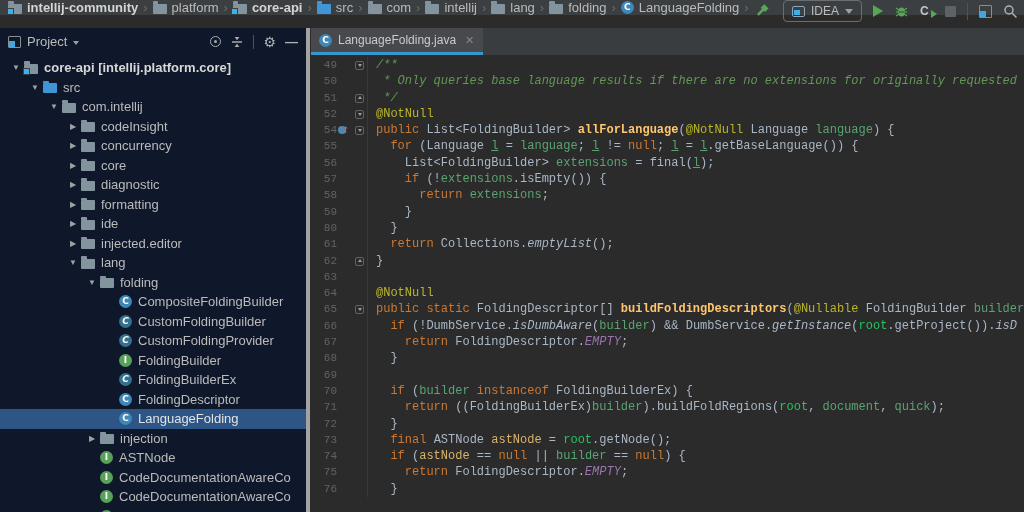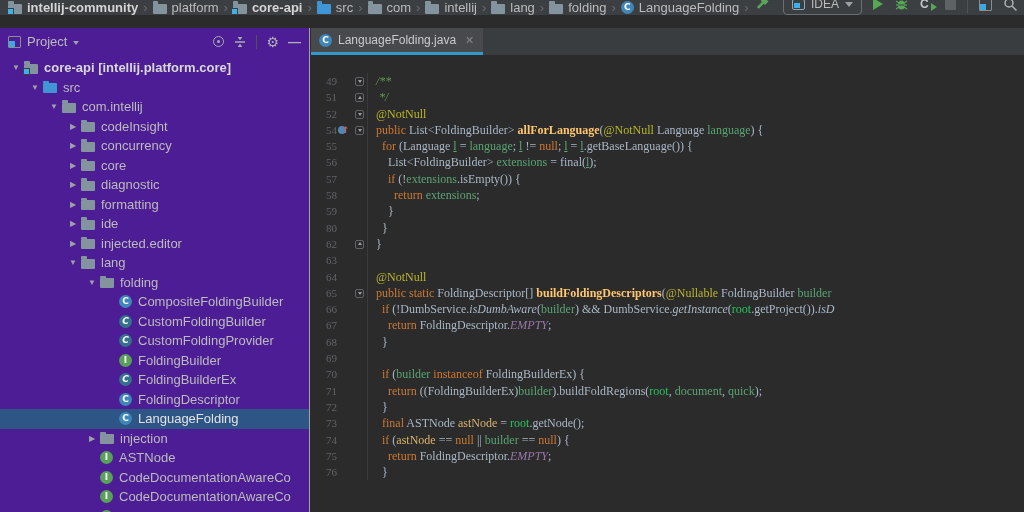--- a/index.html
+++ b/index.html
@@ -2,21 +2,21 @@
 <html><head>
 <meta charset="utf-8">
 <style>
   * { margin:0; padding:0; box-sizing:border-box; }
   html,body { width:1024px; height:512px; overflow:hidden; background:#2B2B2B;
               font-family:"Liberation Sans","DejaVu Sans",sans-serif; }
 
   
   .topbar { position:absolute; left:0; top:0; width:1024px; height:16px;
             background:#3C3F41; border-bottom:1px solid #292B2C;
-            display:flex; align-items:flex-end; padding:0 6px 0 8px; }
+            display:flex; align-items:flex-start; padding:0 6px 0 8px; }
   .crumbs { display:flex; align-items:center; min-width:0; overflow:hidden; }
   .crumb { display:flex; align-items:center; gap:5px; color:#BBBBBB; font-size:13px;
            white-space:nowrap; cursor:default; }
   .crumb.bold { font-weight:700; color:#D5D5D5; }
   .crumb-sep { color:#696D70; font-size:13px; margin:0 5px; }
   .tb-right { margin-left:auto; display:flex; align-items:center; gap:11px; flex:none; }
 
   
   .fic { position:relative; width:14px; height:10px; background:#84949E; border-radius:1px;
          flex:none; margin-top:2px; }
@@ -46,21 +46,21 @@
   .tb-sep { width:1px; height:17px; background:#515355; }
   .cov { position:relative; color:#C3C6C8; font-size:12px; font-weight:700; width:14px; }
   .cov::after { content:""; position:absolute; right:-3px; bottom:0; width:0; height:0;
                 border-top:4px solid transparent; border-bottom:4px solid transparent;
                 border-left:6px solid #57A757; }
   .tw-ic { position:relative; width:13px; height:13px; border:1px solid #8A8E90; border-radius:1px; }
   .tw-ic::after { content:""; position:absolute; left:0; bottom:0; width:6px; height:6px; background:#3EA7E0; }
 
   
   .project { position:absolute; left:0; top:28px; width:310px; height:484px;
-             background:#4c1d95; border-right:1px solid #a3a3a3; overflow:hidden; }
+             background:#0f172a; border-right:4px solid #a3a3a3; overflow:hidden; }
   .pj-head { height:27px; display:flex; align-items:center; padding:0 8px; gap:6px; }
   .pj-title { color:#BBBBBB; font-size:13px; }
   .pj-caret { width:0; height:0; border-left:3.5px solid transparent; border-right:3.5px solid transparent;
               border-top:4px solid #9DA0A3; margin-top:2px; }
   .pj-icons { margin-left:auto; display:flex; align-items:center; gap:9px; }
   .loc-ic { position:relative; width:11px; height:11px; border:1.5px solid #A9ABAD; border-radius:50%; }
   .loc-ic::after { content:""; position:absolute; left:2.5px; top:2.5px; width:3px; height:3px;
                    background:#A9ABAD; border-radius:50%; }
   .gear-ic { color:#AFB1B3; font-size:14px; line-height:14px; font-family:"DejaVu Sans",sans-serif; }
   .min-ic { color:#AFB1B3; font-size:13px; font-weight:700; }
@@ -72,22 +72,22 @@
   .arrow { width:16px; flex:none; text-align:center; font-size:8px; color:#9FA2A5; }
   .tico { margin-right:6px; flex:none; display:flex; }
 
   
   .editor { position:absolute; left:311px; top:28px; right:0; bottom:0; background:#2B2B2B; }
   .tabbar { height:27px; background:#3A3D3F; display:flex; align-items:flex-end; }
   .tab { display:flex; align-items:center; gap:6px; height:27px; padding:0 9px 0 8px;
          background:#47494C; border-bottom:3px solid #3598CC; color:#C8CBCE; font-size:12px; }
   .tab-close { color:#85898C; font-size:11px; margin-left:3px; }
   .code-area { position:absolute; top:27px; left:0; right:0; bottom:0; overflow:hidden;
-               font-family:Liberation Serif, serif; font-size:12px;
-               padding-top:18px; }
+               font-family:Liberation Mono, monospace; font-size:12px;
+               padding-top:2px; }
   .cl { display:flex; height:16.3px; line-height:16.3px; }
   .ln { width:26px; flex:none; text-align:right; color:#606366; font-size:11px; }
   .gco { width:14px; flex:none; position:relative; }
   .gfo { width:17px; flex:none; position:relative; border-right:1px solid #3A3A3A; }
   .ct  { flex:none; padding-left:8px; white-space:pre; color:#A9B7C6; }
   .fm { position:absolute; left:4px; top:4px; width:9px; height:9px; border:1px solid #606468;
         border-radius:2px; background:#2B2B2B; }
   .fm::after { content:""; position:absolute; left:1.5px; }
   .fm.down::after { top:2px; border-left:2.5px solid transparent; border-right:2.5px solid transparent;
                     border-top:3.5px solid #9DA0A3; }
@@ -406,20 +406,26 @@
   <div class="code-area" id="code">
       <div class="cl">
         <span class="ln">49</span>
         <span class="gco"></span>
         <span class="gfo">
           <span class="fm down"></span>
         </span>
         <span class="ct"><span class="tk-cmt">/**</span></span>
       </div>
       <div class="cl">
+        <span class="ln">50</span>
+        <span class="gco"></span>
+        <span class="gfo"></span>
+        <span class="ct"><span class="tk-cmt"> * Only queries base language results if there are no extensions for originally requested</span></span>
+      </div>
+      <div class="cl">
         <span class="ln">51</span>
         <span class="gco"></span>
         <span class="gfo">
           <span class="fm up"></span>
         </span>
         <span class="ct"><span class="tk-cmt"> */</span></span>
       </div>
       <div class="cl">
         <span class="ln">52</span>
         <span class="gco"></span>
@@ -468,20 +474,26 @@
         <span class="gfo"></span>
         <span class="ct"><span class="tk-def">    }</span></span>
       </div>
       <div class="cl">
         <span class="ln">80</span>
         <span class="gco"></span>
         <span class="gfo"></span>
         <span class="ct"><span class="tk-def">  }</span></span>
       </div>
       <div class="cl">
+        <span class="ln">61</span>
+        <span class="gco"></span>
+        <span class="gfo"></span>
+        <span class="ct"><span class="tk-def">  </span><span class="tk-kw">return </span><span class="tk-def">Collections.</span><span class="tk-stm">emptyList</span><span class="tk-def">();</span></span>
+      </div>
+      <div class="cl">
         <span class="ln">62</span>
         <span class="gco"></span>
         <span class="gfo">
           <span class="fm up"></span>
         </span>
         <span class="ct"><span class="tk-def">}</span></span>
       </div>
       <div class="cl">
         <span class="ln">63</span>
         <span class="gco"></span>

